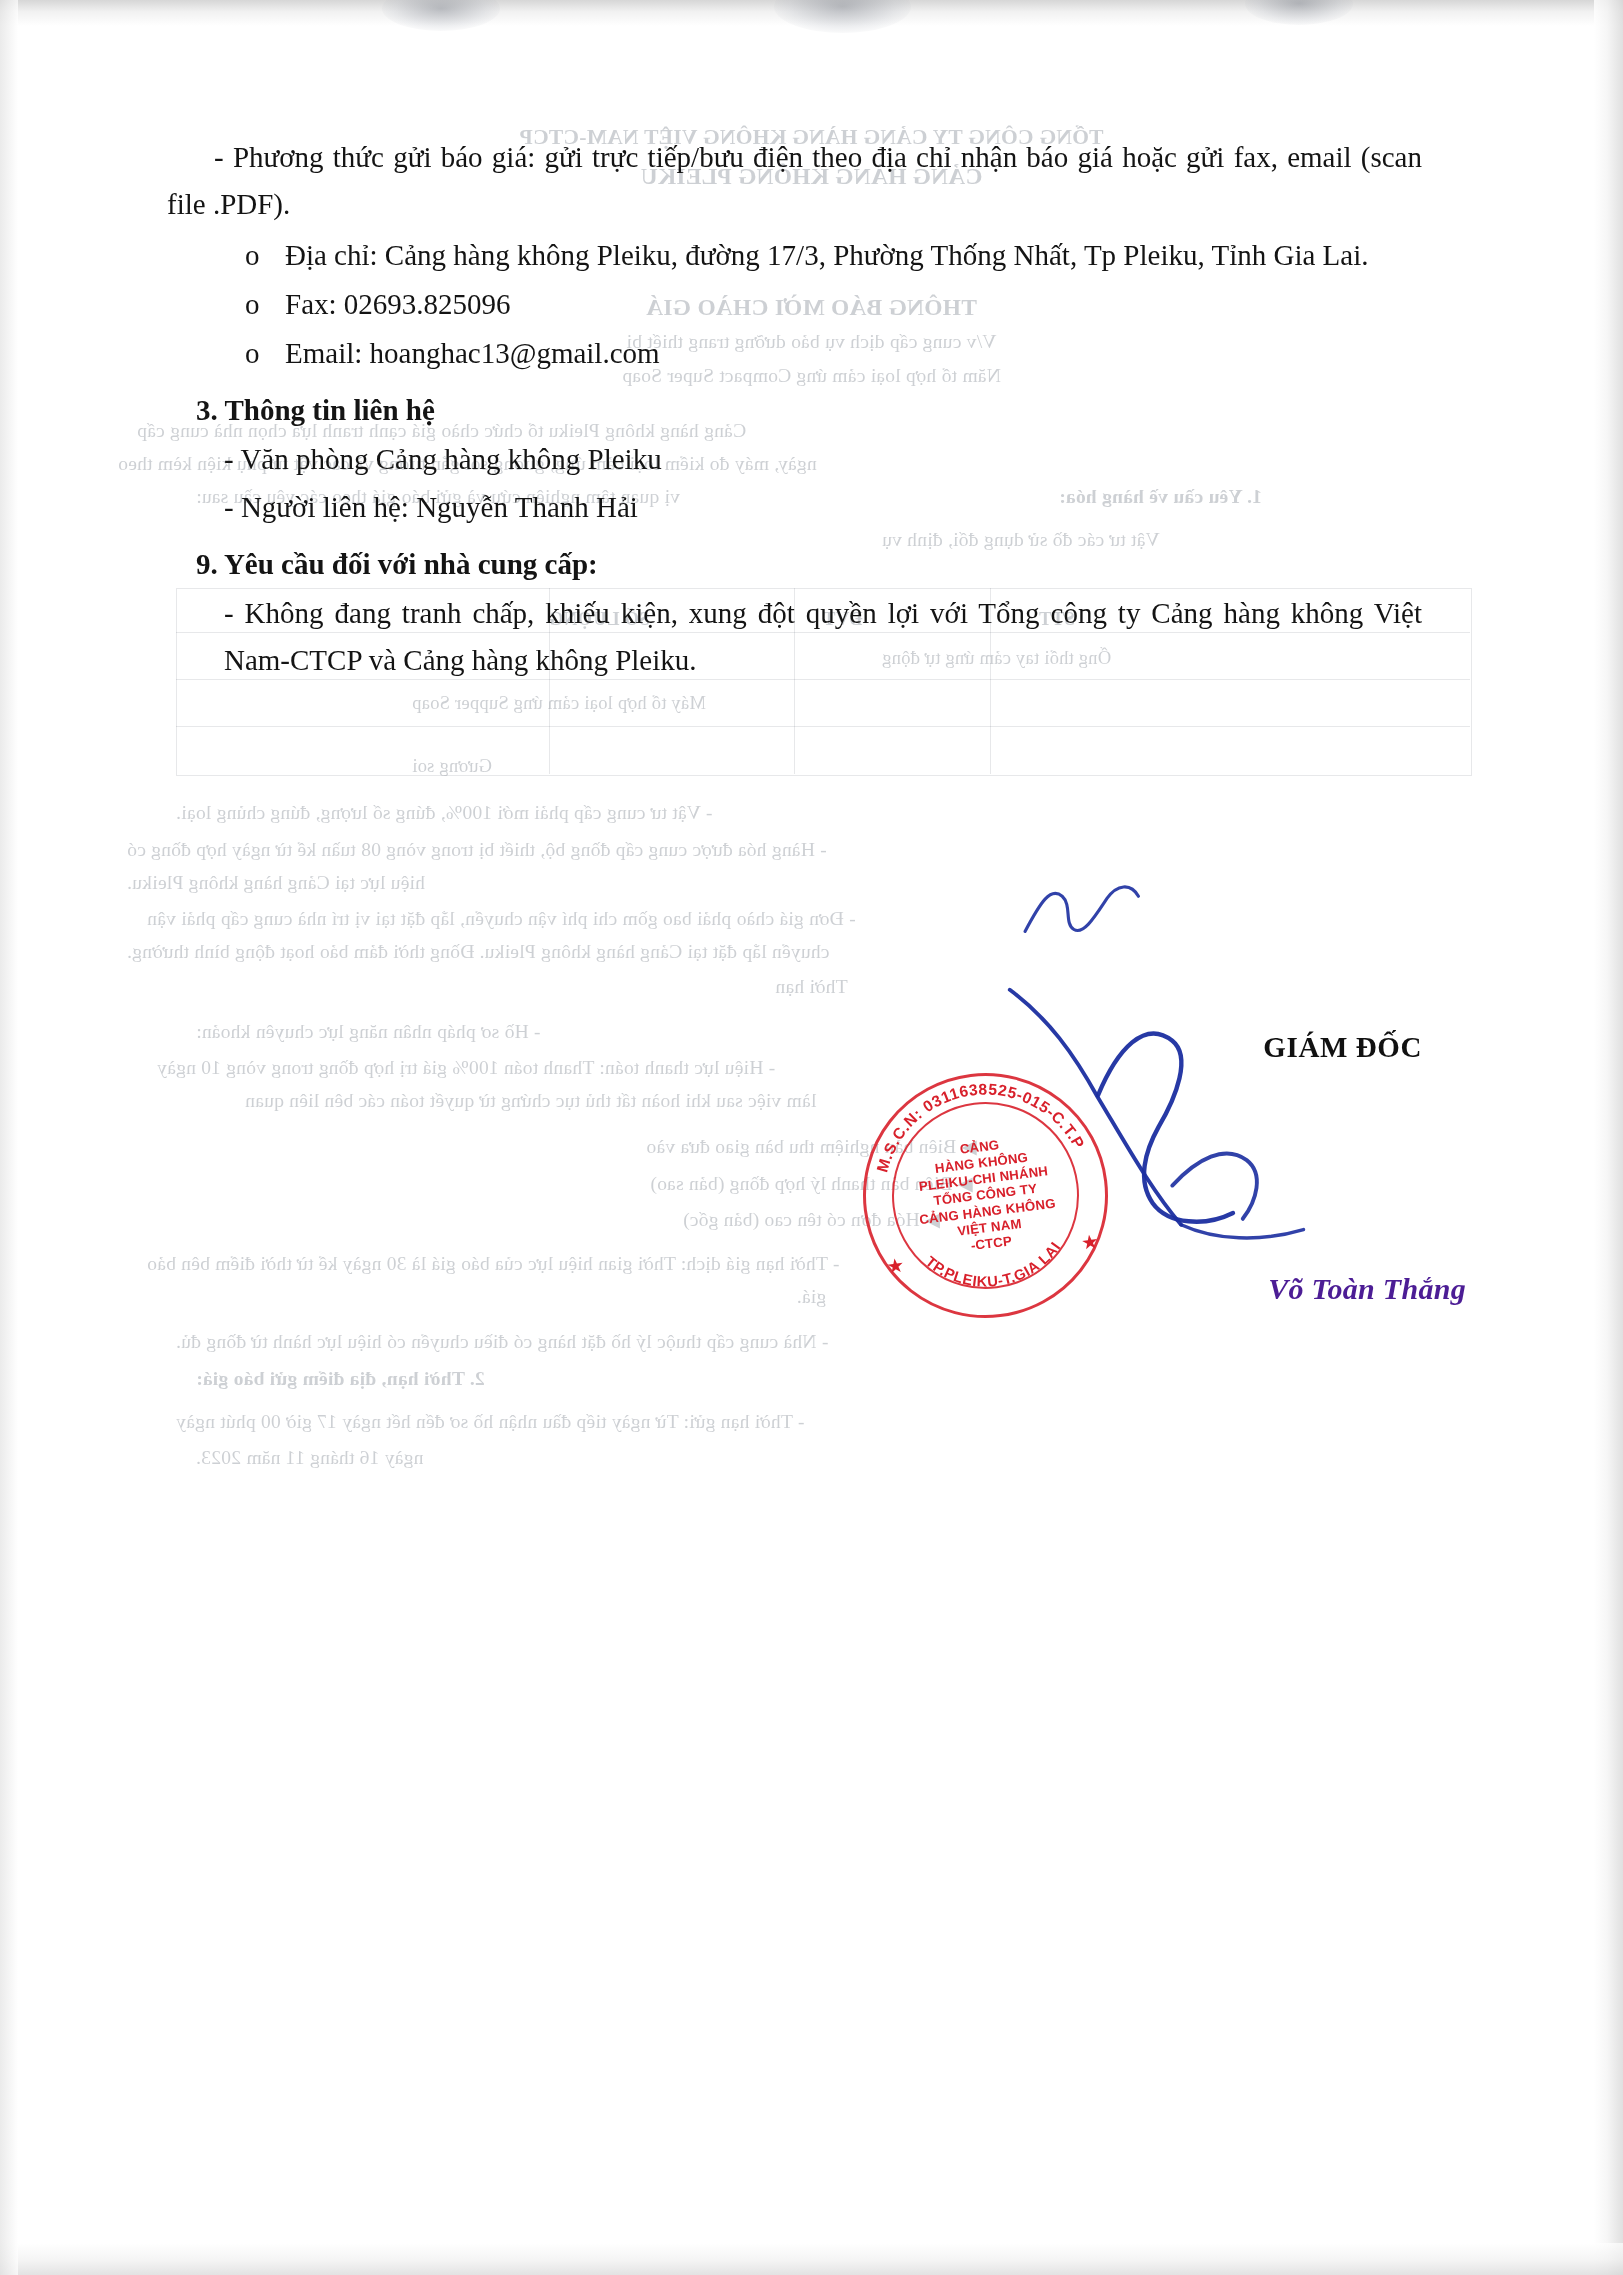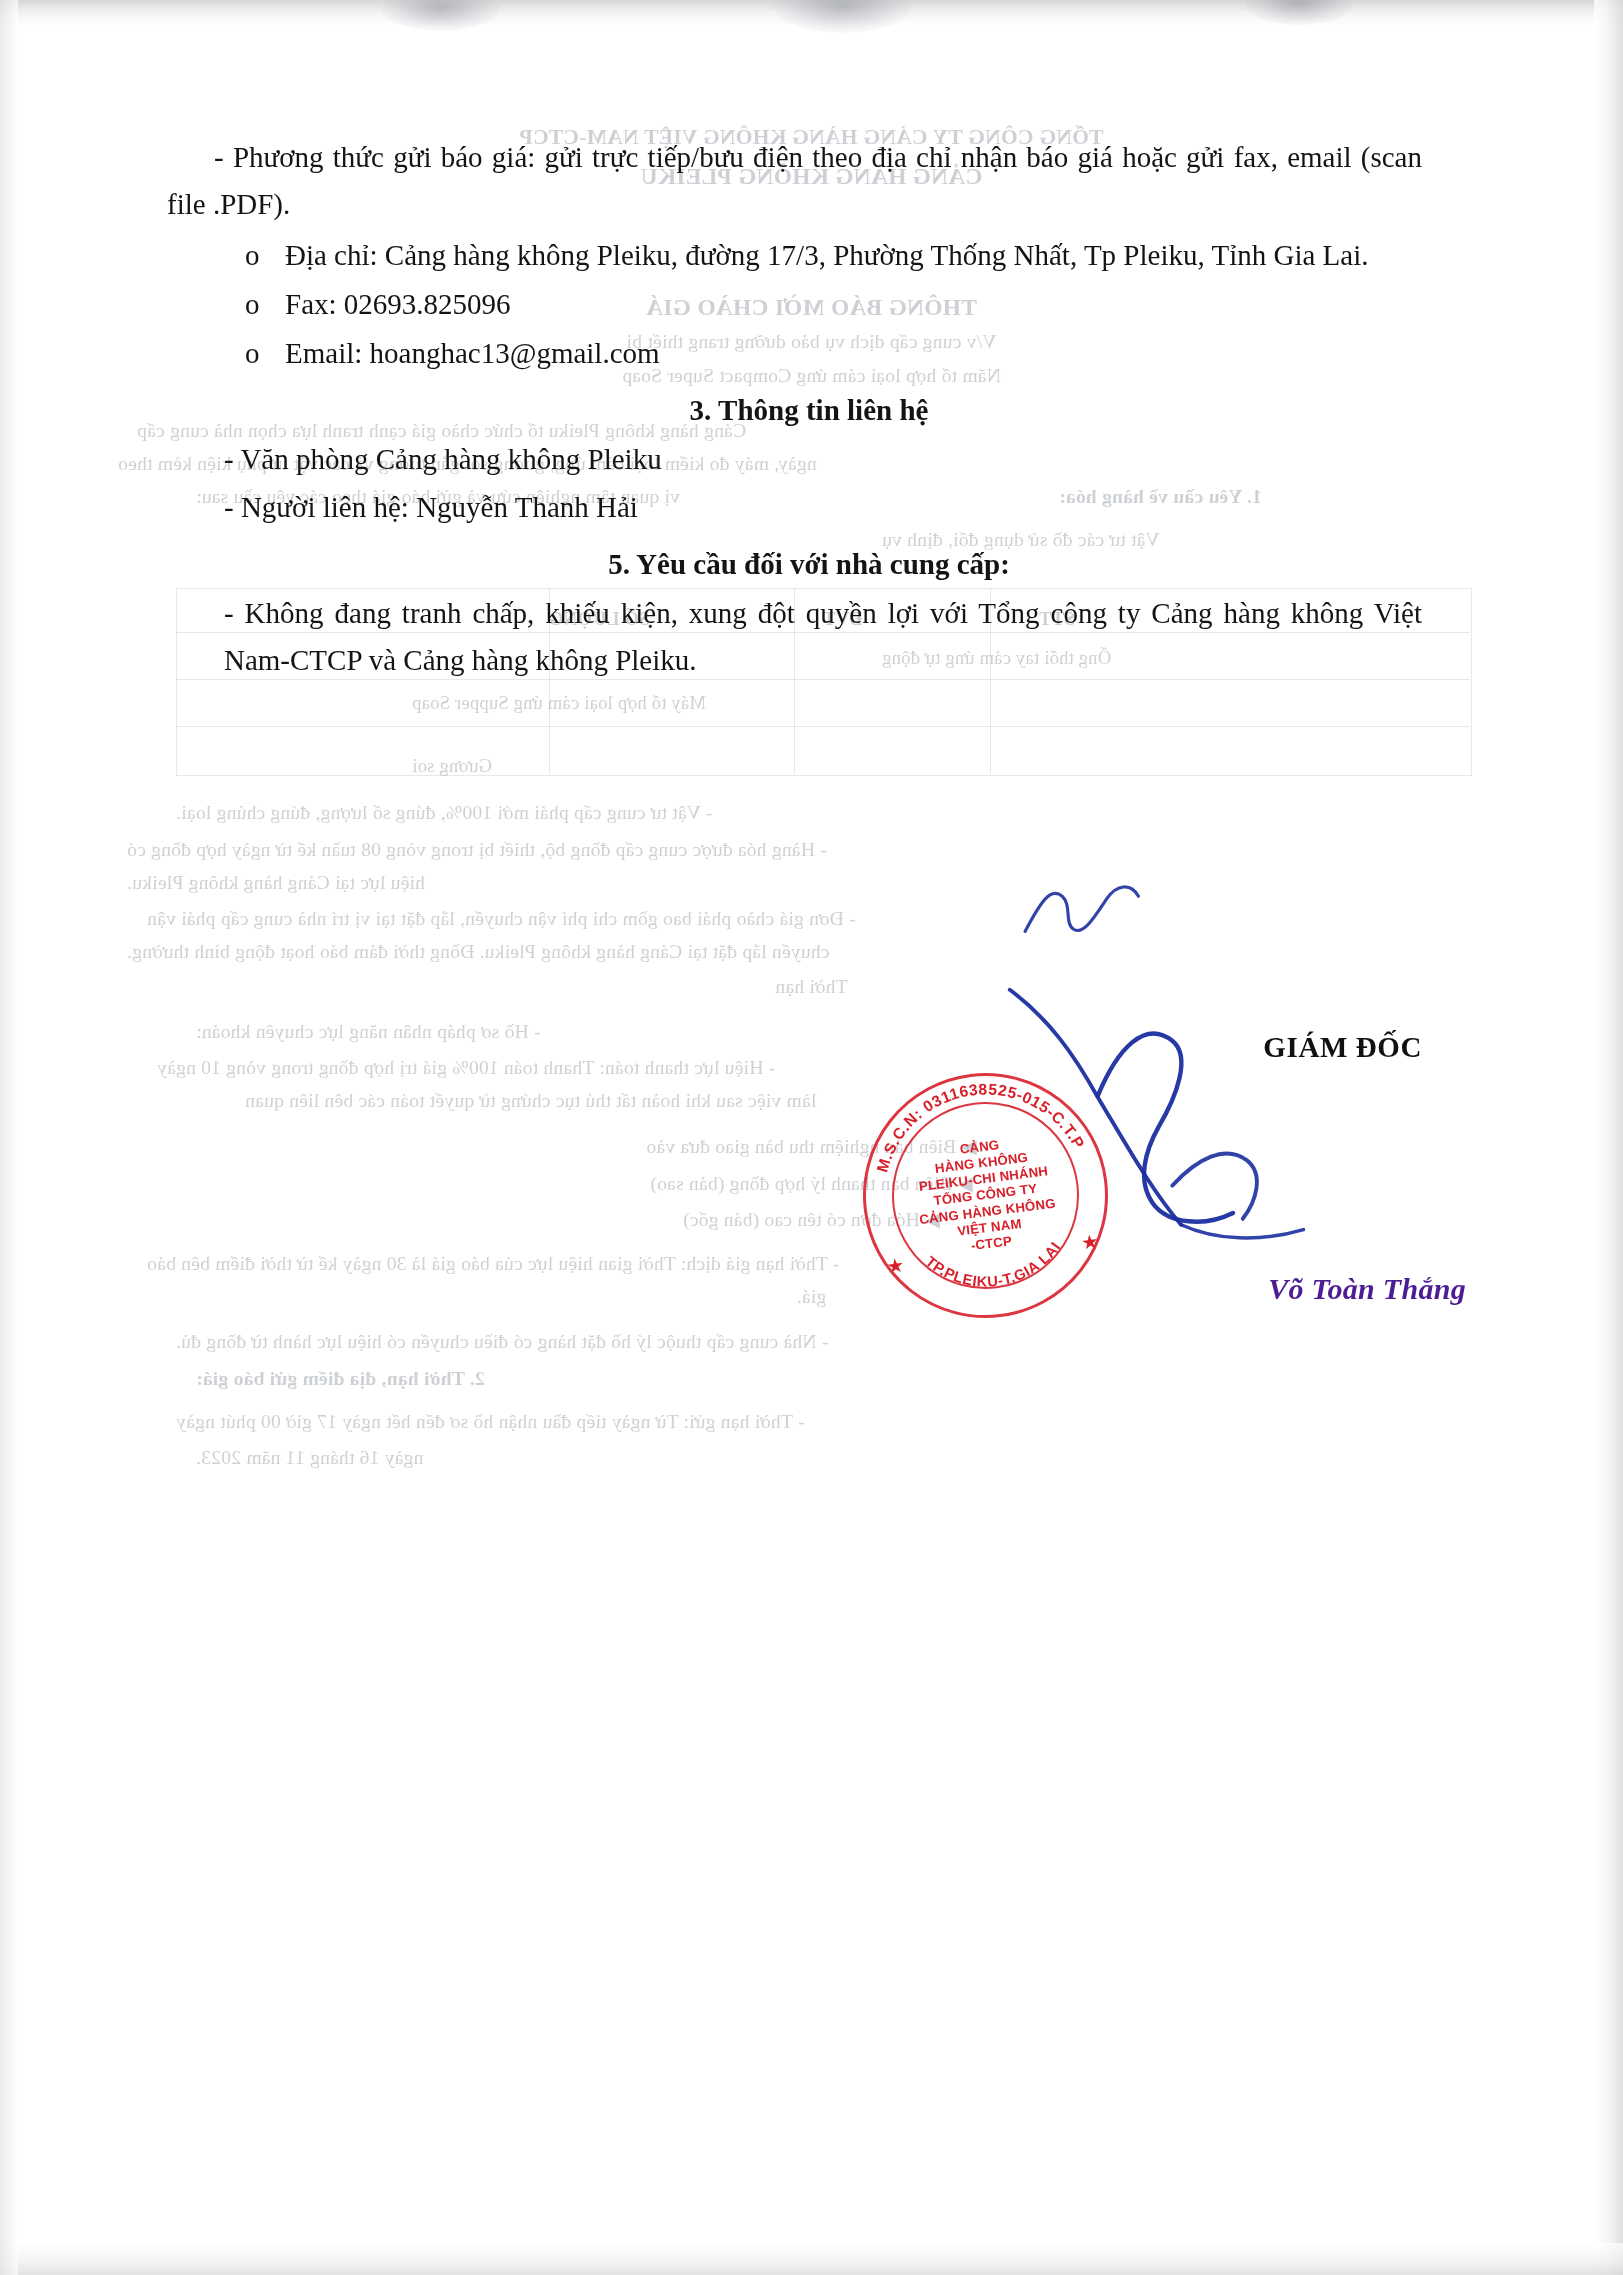--- a/index.html
+++ b/index.html
@@ -116,21 +116,20 @@
   .lvl2 .marker {
     position: absolute;
     left: 78px;
     top: 0;
   }
   .lvl2 .txt { display: block; }
   .heading {
     font-weight: bold;
     margin: 9.8px 0 2px 0;
     padding-left: 29px;
-    text-align: center;
   }
   .dash-item {
     margin: 0 0 2px 0;
     padding-left: 57px;
   }
 
   
   .sig-title {
     position: absolute;
     right: 201px;
@@ -276,21 +275,21 @@
 
     <div class="lvl2">
       <span class="marker">o</span>
       <span class="txt">Email: hoanghac13@gmail.com</span>
     </div>
 
     <p class="heading">3. Thông tin liên hệ</p>
     <p class="dash-item">- Văn phòng Cảng hàng không Pleiku</p>
     <p class="dash-item">- Người liên hệ: Nguyễn Thanh Hải</p>
 
-    <p class="heading">5. Yêu cầu đối với nhà cung cấp:</p>
+    <p class="heading">9. Yêu cầu đối với nhà cung cấp:</p>
     <p class="dash-item" style="text-align:justify;">- Không đang tranh chấp, khiếu kiện, xung đột quyền lợi với Tổng công ty Cảng hàng không Việt Nam-CTCP và Cảng hàng không Pleiku.</p>
   </div>
 
   <div class="sig-title">GIÁM ĐỐC</div>
 
   <svg class="sig-stroke" width="412" height="323" viewBox="0 0 420 330" style="left:980px; top:980px;">
     <path d="M30 10 C 70 40, 95 75, 120 120 C 150 170, 175 215, 205 250" stroke="#1b2ea0" stroke-width="4" fill="none" stroke-linecap="round" opacity=".95"></path>
     <path d="M120 118 C 140 70, 168 40, 196 62 C 216 78, 200 120, 182 150 C 168 175, 160 205, 176 228 C 192 250, 230 252, 258 238" stroke="#1b2ea0" stroke-width="4.5" fill="none" stroke-linecap="round" opacity=".95"></path>
     <path d="M196 210 C 222 182, 250 168, 272 184 C 290 198, 282 226, 268 244" stroke="#1b2ea0" stroke-width="4" fill="none" stroke-linecap="round" opacity=".9"></path>
     <path d="M205 250 C 240 266, 286 268, 330 255" stroke="#1b2ea0" stroke-width="3.5" fill="none" stroke-linecap="round" opacity=".9"></path>

